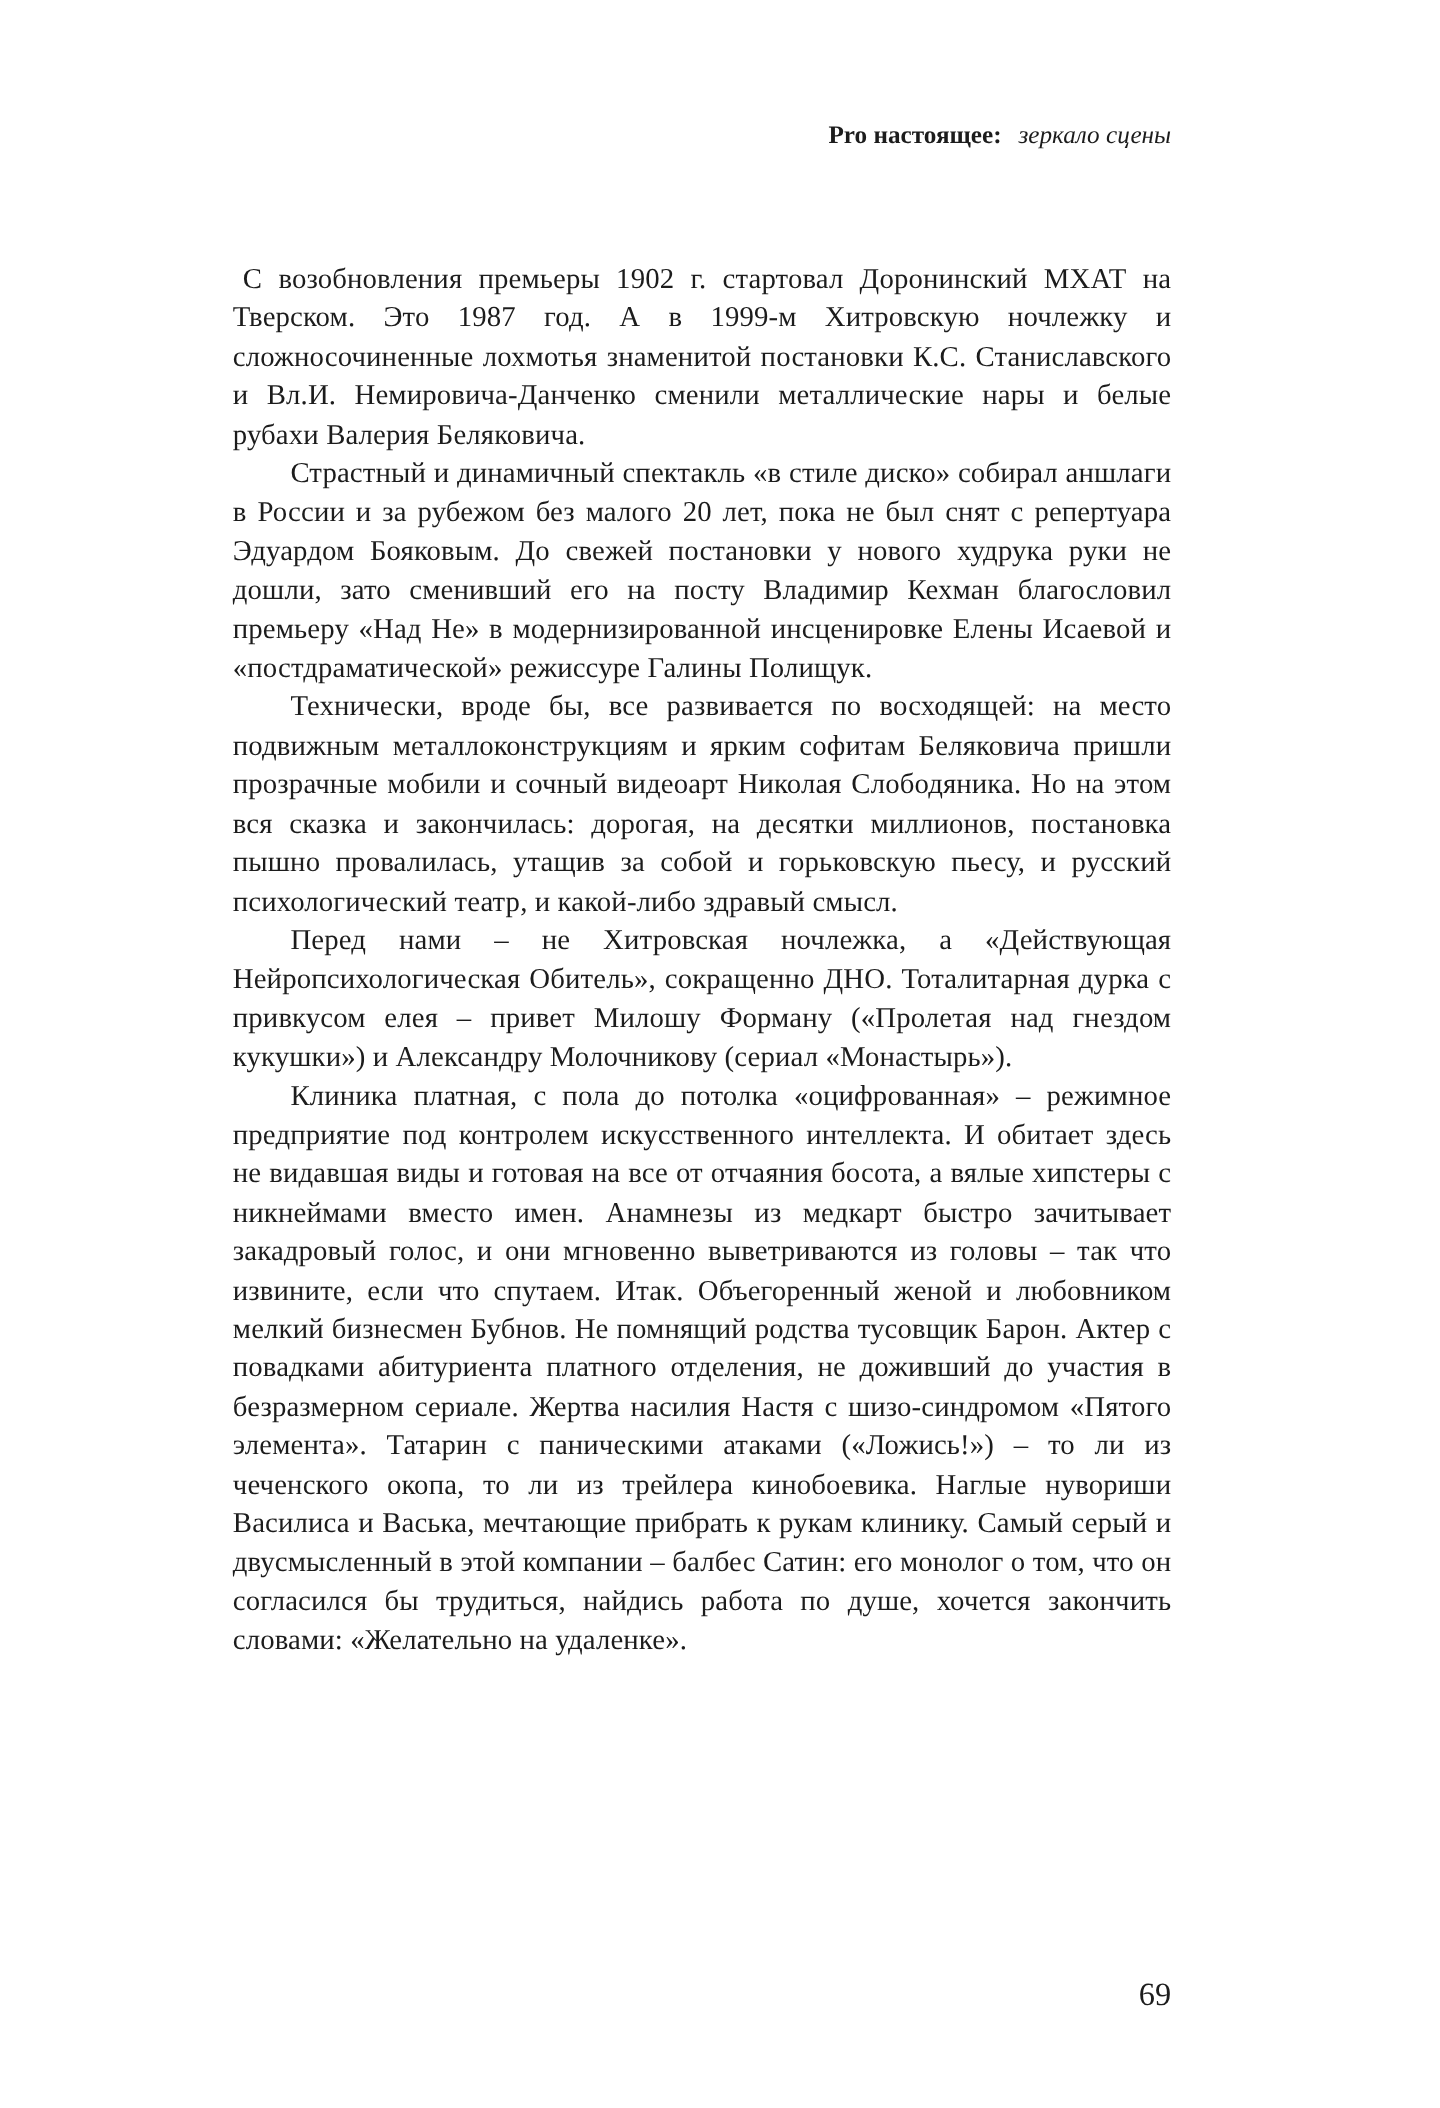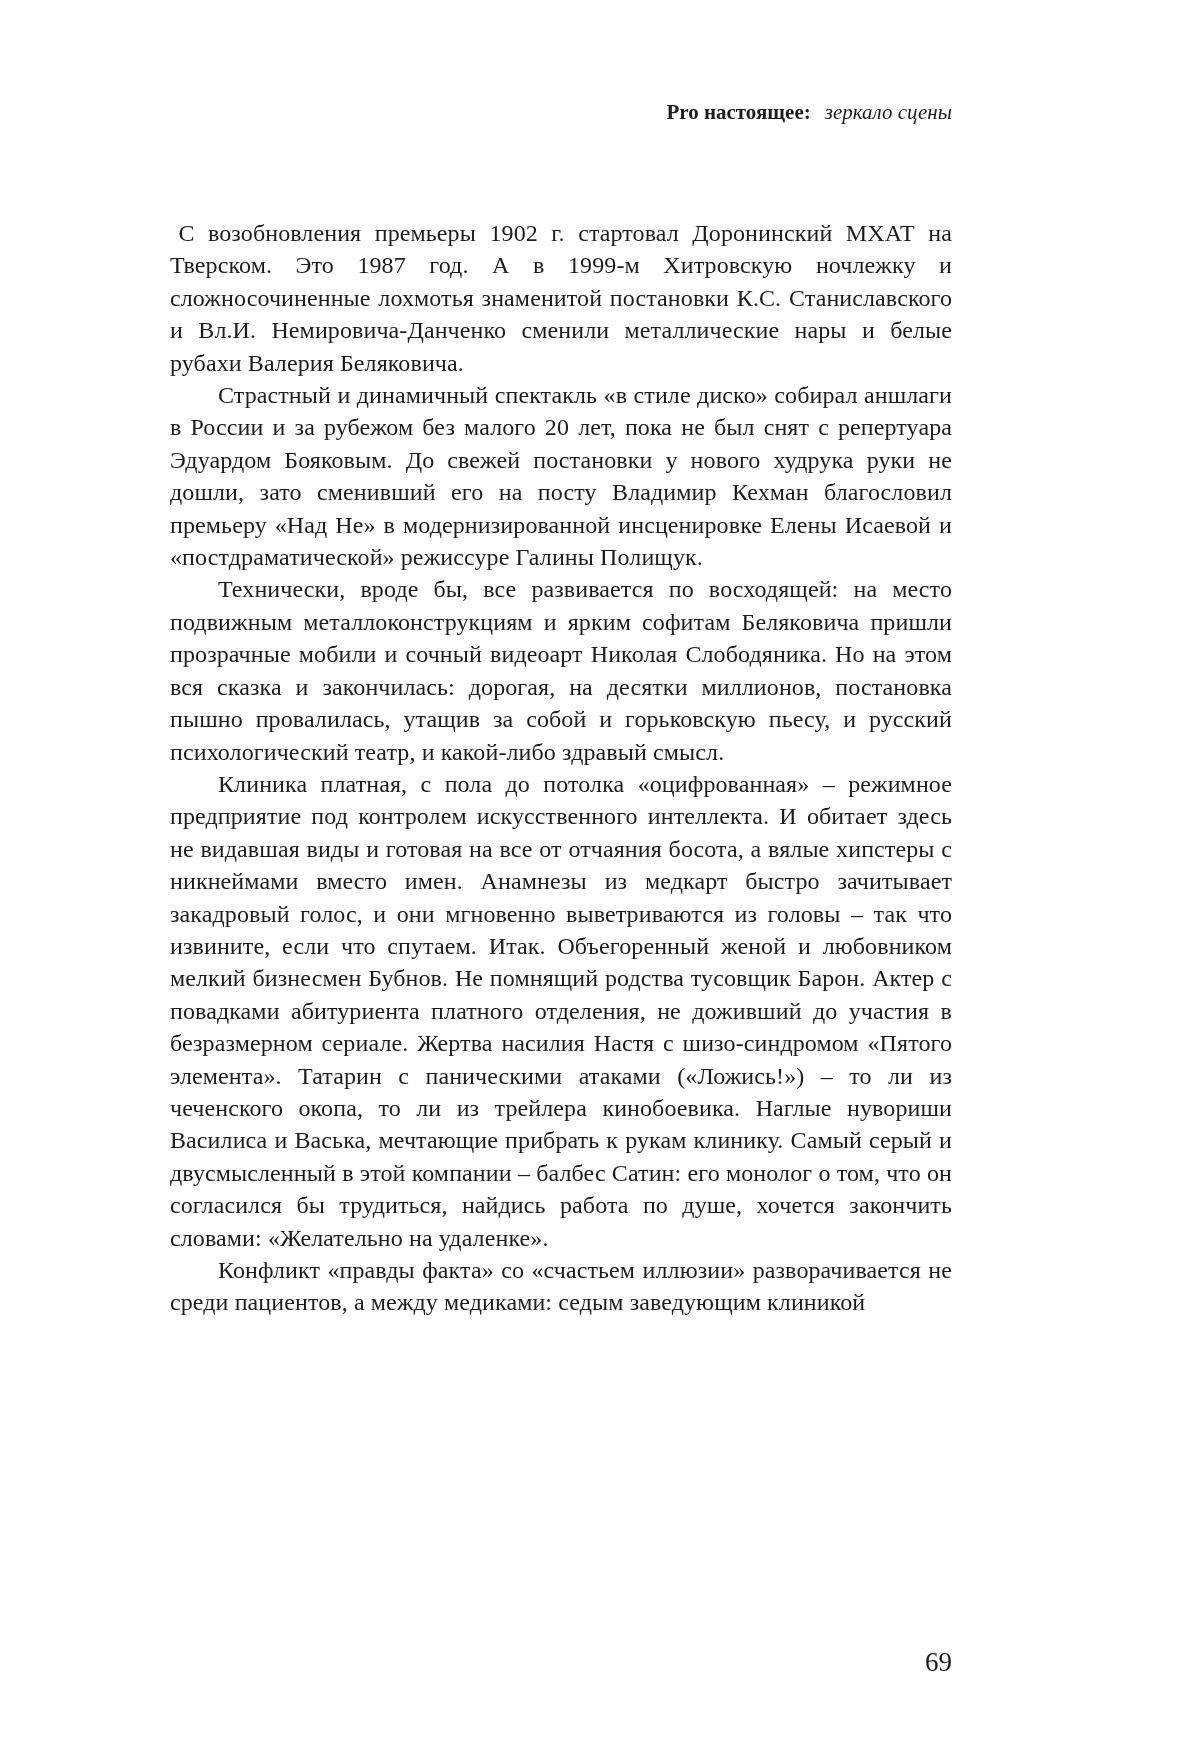--- a/index.html
+++ b/index.html
@@ -10,21 +10,21 @@
     width: 1200px;
     height: 1757px;
     background: #ffffff;
     position: relative;
     font-family: "Liberation Serif", "DejaVu Serif", serif;
     color: #1c1c1c;
     -webkit-font-smoothing: antialiased;
   }
   .sheet {
     position: absolute;
-    left: 170px;
+    left: 194px;
     top: 0;
     width: 782px;
     height: 1757px;
   }
   .running-header {
     margin-top: 99px;
     text-align: right;
     font-size: 21px;
     line-height: 26px;
     white-space: nowrap;
@@ -65,19 +65,19 @@
 <div class="sheet">
 
   <header class="running-header">
     <span class="rh-bold">Pro настоящее:</span><span class="rh-italic">зеркало сцены</span>
   </header>
 
   <main class="text-block">
     <p class="para first">С возобновления премьеры 1902 г. стартовал Доронинский МХАТ на Тверском. Это 1987 год. А в 1999-м Хитровскую ночлежку и сложносочиненные лохмотья знаменитой постановки К.С. Станиславского и Вл.И. Немировича-Данченко сменили металлические нары и белые рубахи Валерия Беляковича.</p>
     <p class="para">Страстный и динамичный спектакль «в стиле диско» собирал аншлаги в России и за рубежом без малого 20 лет, пока не был снят с репертуара Эдуардом Бояковым. До свежей постановки у нового худрука руки не дошли, зато сменивший его на посту Владимир Кехман благословил премьеру «Над Не» в модернизированной инсценировке Елены Исаевой и «постдраматической» режиссуре Галины Полищук.</p>
     <p class="para">Технически, вроде бы, все развивается по восходящей: на место подвижным металлоконструкциям и ярким софитам Беляковича пришли прозрачные мобили и сочный видеоарт Николая Слободяника. Но на этом вся сказка и закончилась: дорогая, на десятки миллионов, постановка пышно провалилась, утащив за собой и горьковскую пьесу, и русский психологический театр, и какой-либо здравый смысл.</p>
+    <p class="para">Перед нами – не Хитровская ночлежка, а «Действующая Нейропсихологическая Обитель», сокращенно ДНО. Тоталитарная дурка с привкусом елея – привет Милошу Форману («Пролетая над гнездом кукушки») и Александру Молочникову (сериал «Монастырь»).</p>
     <p class="para">Клиника платная, с пола до потолка «оцифрованная» – режимное предприятие под контролем искусственного интеллекта. И обитает здесь не видавшая виды и готовая на все от отчаяния босота, а вялые хипстеры с никнеймами вместо имен. Анамнезы из медкарт быстро зачитывает закадровый голос, и они мгновенно выветриваются из головы – так что извините, если что спутаем. Итак. Объегоренный женой и любовником мелкий бизнесмен Бубнов. Не помнящий родства тусовщик Барон. Актер с повадками абитуриента платного отделения, не доживший до участия в безразмерном сериале. Жертва насилия Настя с шизо-синдромом «Пятого элемента». Татарин с паническими атаками («Ложись!») – то ли из чеченского окопа, то ли из трейлера кинобоевика. Наглые нувориши Василиса и Васька, мечтающие прибрать к рукам клинику. Самый серый и двусмысленный в этой компании – балбес Сатин: его монолог о том, что он согласился бы трудиться, найдись работа по душе, хочется закончить словами: «Желательно на удаленке».</p>
-    <p class="para">Конфликт «правды факта» со «счастьем иллюзии» разворачивается не среди пациентов, а между медиками: седым заведующим клиникой</p>
   </main>
 
   <div class="page-number">69</div>
 
 </div>
 
 </body></html>

